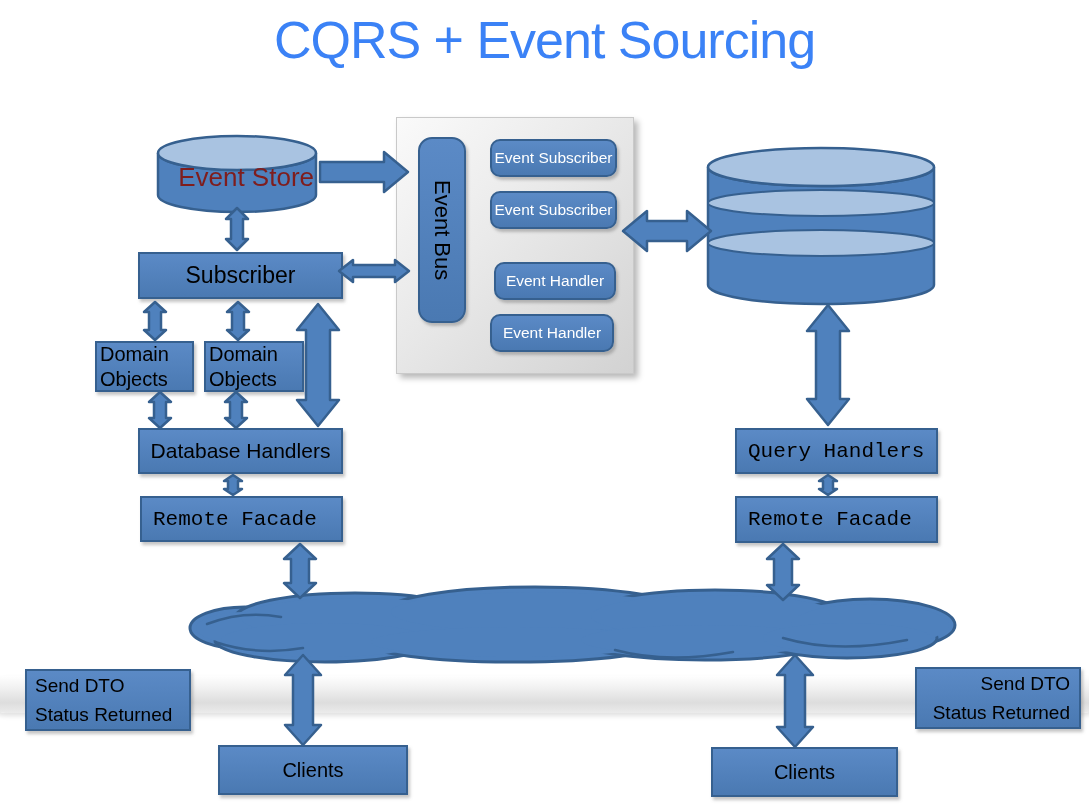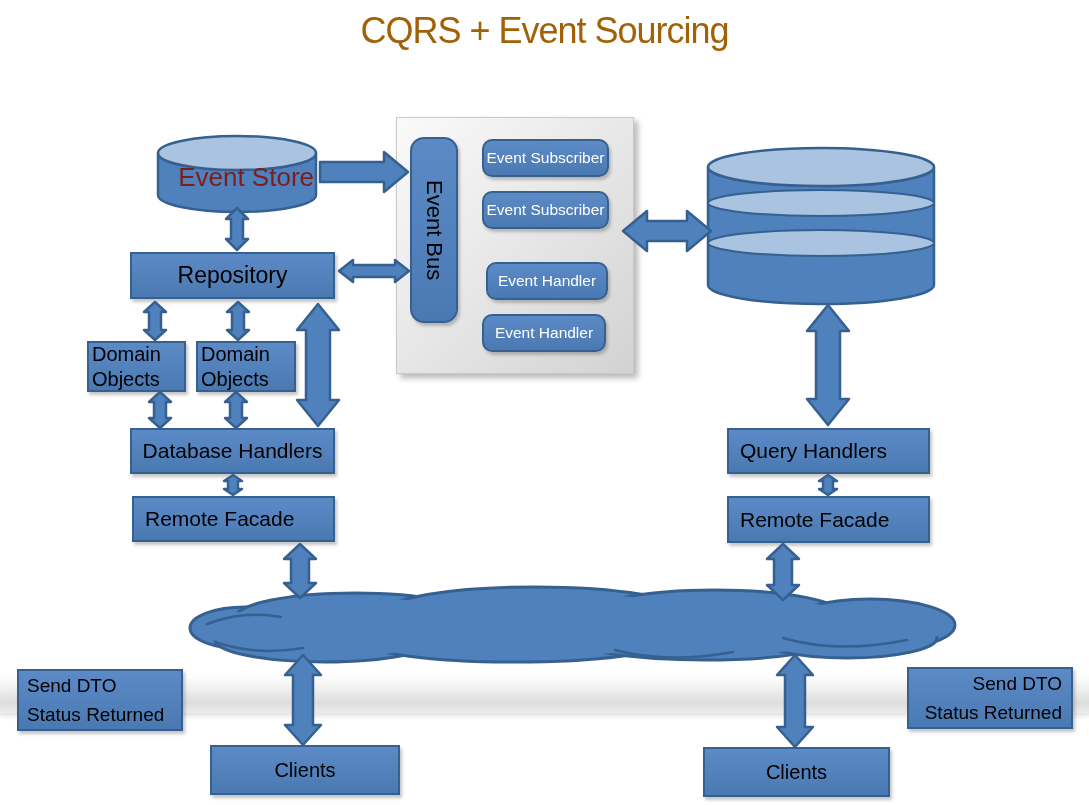--- a/index.html
+++ b/index.html
@@ -1,25 +1,25 @@
 <!DOCTYPE html>
 <html><head>
 <meta charset="utf-8">
 <style>
   html,body{margin:0;padding:0;background:#fff;}
   #stage{position:relative;width:1089px;height:805px;background:#ffffff;overflow:hidden;
          font-family:"Liberation Sans",sans-serif;color:#000;}
   #title{position:absolute;top:10px;left:0;width:100%;text-align:center;
-         font-size:36px;letter-spacing:-1px;color:#a16207;}
+         font-size:52px;letter-spacing:-1px;color:#3b82f6;}
   .box{position:absolute;box-sizing:border-box;border:2.5px solid #36608f;
        background:linear-gradient(180deg,#5b8ac6 0%,#4a79b2 100%);
        display:flex;align-items:center;z-index:3;
-       box-shadow:2px 3px 3px rgba(90,90,90,0.35);}
+       box-shadow:2px 3px 3px rgba(90,90,90,0.35);margin-left:8px;}
   .center{justify-content:center;text-align:center;}
-  .leftpad{padding-left:11px;}
+  .leftpad{padding-left:11px;font-family:Liberation Mono, monospace;}
   .rightpad{justify-content:flex-end;text-align:right;padding-right:9px;}
   .rounded{border-radius:10px;color:#fff;}
   .panel{position:absolute;left:396px;top:117px;width:236px;height:255px;z-index:2;
          background:linear-gradient(135deg,#fafafa 0%,#e9e9e9 45%,#d2d2d2 100%);
          border:1px solid #c9c9c9;box-shadow:4px 4px 6px rgba(0,0,0,0.28);}
   .vtext{writing-mode:vertical-rl;text-orientation:mixed;}
   .cyl-label{position:absolute;z-index:4;text-align:right;color:#7f1d1d;}
   .band{position:absolute;left:-12px;top:676px;width:1113px;height:37px;z-index:1;
         border-radius:18px;
         background:linear-gradient(180deg,#fefefe 0%,#f2f2f2 30%,#dddddd 72%,#ebebeb 100%);
@@ -95,21 +95,21 @@
     <span>Event Subscriber</span>
   </div>
   <div class="box rounded center" style="left:486px;top:262px;width:122px;height:38px;font-size:15.5px;">
     <span>Event Handler</span>
   </div>
   <div class="box rounded center" style="left:482px;top:314px;width:124px;height:38px;font-size:15.5px;">
     <span>Event Handler</span>
   </div>
 
   <div class="box center" style="left:130px;top:252px;width:205px;height:47px;font-size:23px;">
-    <span>Repository</span>
+    <span>Subscriber</span>
   </div>
   <div class="box" style="left:87px;top:341px;width:99px;height:51px;font-size:20px;line-height:25px;padding-left:3px;">
     <span>Domain Objects</span>
   </div>
   <div class="box" style="left:196px;top:341px;width:100px;height:51px;font-size:20px;line-height:25px;padding-left:3px;">
     <span>Domain Objects</span>
   </div>
   <div class="box center" style="left:130px;top:428px;width:205px;height:46px;font-size:21px;">
     <span>Database Handlers</span>
   </div>

